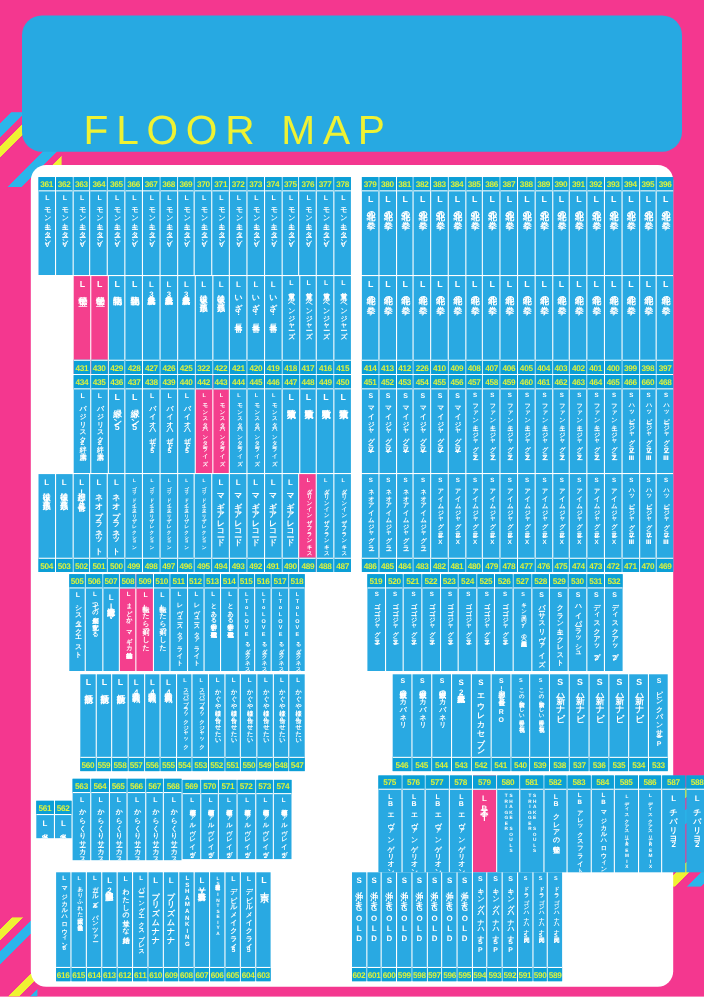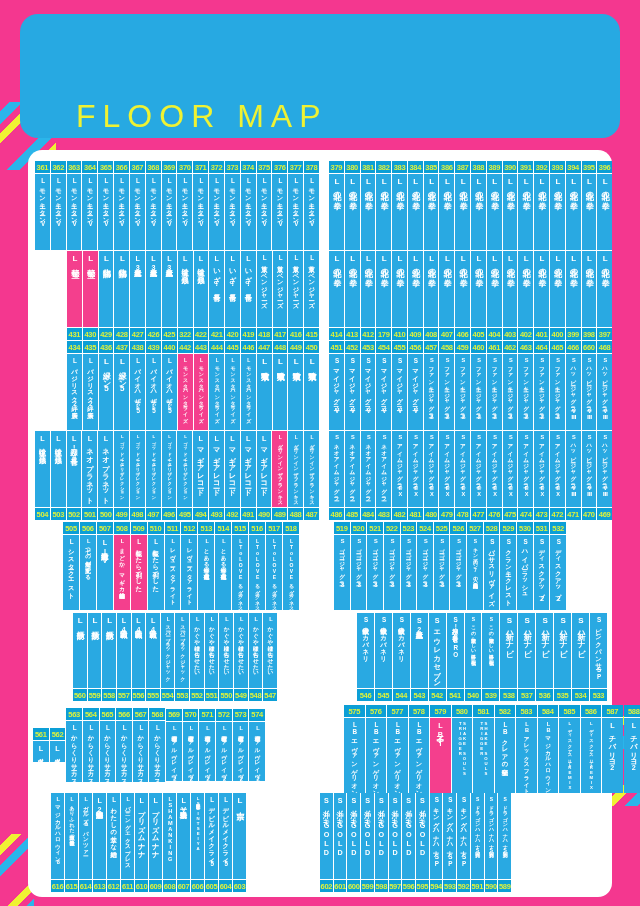--- a/index.html
+++ b/index.html
@@ -13,21 +13,21 @@
     background:repeating-linear-gradient(135deg,transparent 0 7px,var(--stripe-cyan,#2bb5ea) 7px 16px,transparent 16px 22px,var(--accent-yellow,#eff233) 22px 29px,transparent 29px 46px);}
   #deco-right{right:0;top:716px;width:30px;height:90px;
     background:repeating-linear-gradient(135deg,transparent 0 8px,var(--accent-yellow,#eff233) 8px 16px,transparent 16px 24px,var(--stripe-cyan,#2bb5ea) 24px 33px,transparent 33px 50px);}
   #deco-bl{left:0;top:834px;width:34px;height:72px;
     background:repeating-linear-gradient(135deg,transparent 0 8px,var(--accent-yellow,#eff233) 8px 15px,transparent 15px 22px,var(--stripe-cyan,#2bb5ea) 22px 30px,transparent 30px 48px);}
 
   .banner{position:absolute;left:20px;top:14px;width:600px;height:124px;
     background:var(--banner-blue,#27a9e2);border-radius:18px;z-index:1;}
   .title-jp{position:absolute;left:32px;top:12px;font-size:57px;font-weight:800;
     color:var(--accent-yellow,#eff233);letter-spacing:2px;white-space:nowrap;}
-  .title-en{position:absolute;left:56px;top:84px;font-size:32px;font-weight:400;
+  .title-en{position:absolute;left:56px;top:84px;font-size:37px;font-weight:400;
     color:var(--accent-yellow,#eff233);letter-spacing:7px;white-space:nowrap;}
   .banner-right{position:absolute;right:18px;top:12px;text-align:right;color:var(--accent-yellow,#eff233);}
   .price-line{font-size:26px;font-weight:800;letter-spacing:1px;}
   .price-line sup{font-size:15px;}
   .count-line{font-size:76px;font-weight:800;line-height:1;margin-top:-2px;letter-spacing:1px;}
   .count-unit{font-size:30px;font-weight:800;}
 
   .panel{position:absolute;left:28px;top:150px;width:584px;height:747px;
     background:#fff;border-radius:14px;z-index:1;}
 
@@ -389,21 +389,21 @@
       <div class="col">
         <div class="nm">
           <span class="vtext" style="font-size: 8px;">L北斗の拳</span>
         </div>
         <div class="num">412</div>
       </div>
       <div class="col">
         <div class="nm">
           <span class="vtext" style="font-size: 8px;">L北斗の拳</span>
         </div>
-        <div class="num">179</div>
+        <div class="num">226</div>
       </div>
       <div class="col">
         <div class="nm">
           <span class="vtext" style="font-size: 8px;">L北斗の拳</span>
         </div>
         <div class="num">410</div>
       </div>
       <div class="col">
         <div class="nm">
           <span class="vtext" style="font-size: 8px;">L北斗の拳</span>
@@ -904,21 +904,21 @@
         </div>
         <div class="num">470</div>
       </div>
       <div class="col">
         <div class="nm">
           <span class="vtext" style="font-size: 5.6px;">SハッピージャグラーVⅢ</span>
         </div>
         <div class="num">469</div>
       </div>
     </div>
-    <div class="bank numtop" style="left: 35px; top: 372px; width: 236px; height: 88px;">
+    <div class="bank numtop" style="left: 35px; top: 372px; width: 214px; height: 88px;">
       <div class="col">
         <div class="num">505</div>
         <div class="nm">
           <span class="vtext" style="font-size: 6.3px;">Lシスタークエスト</span>
         </div>
       </div>
       <div class="col">
         <div class="num">506</div>
         <div class="nm">
           <span class="vtext" style="font-size: 5.6px;">L七つの魔剣が支配する</span>

